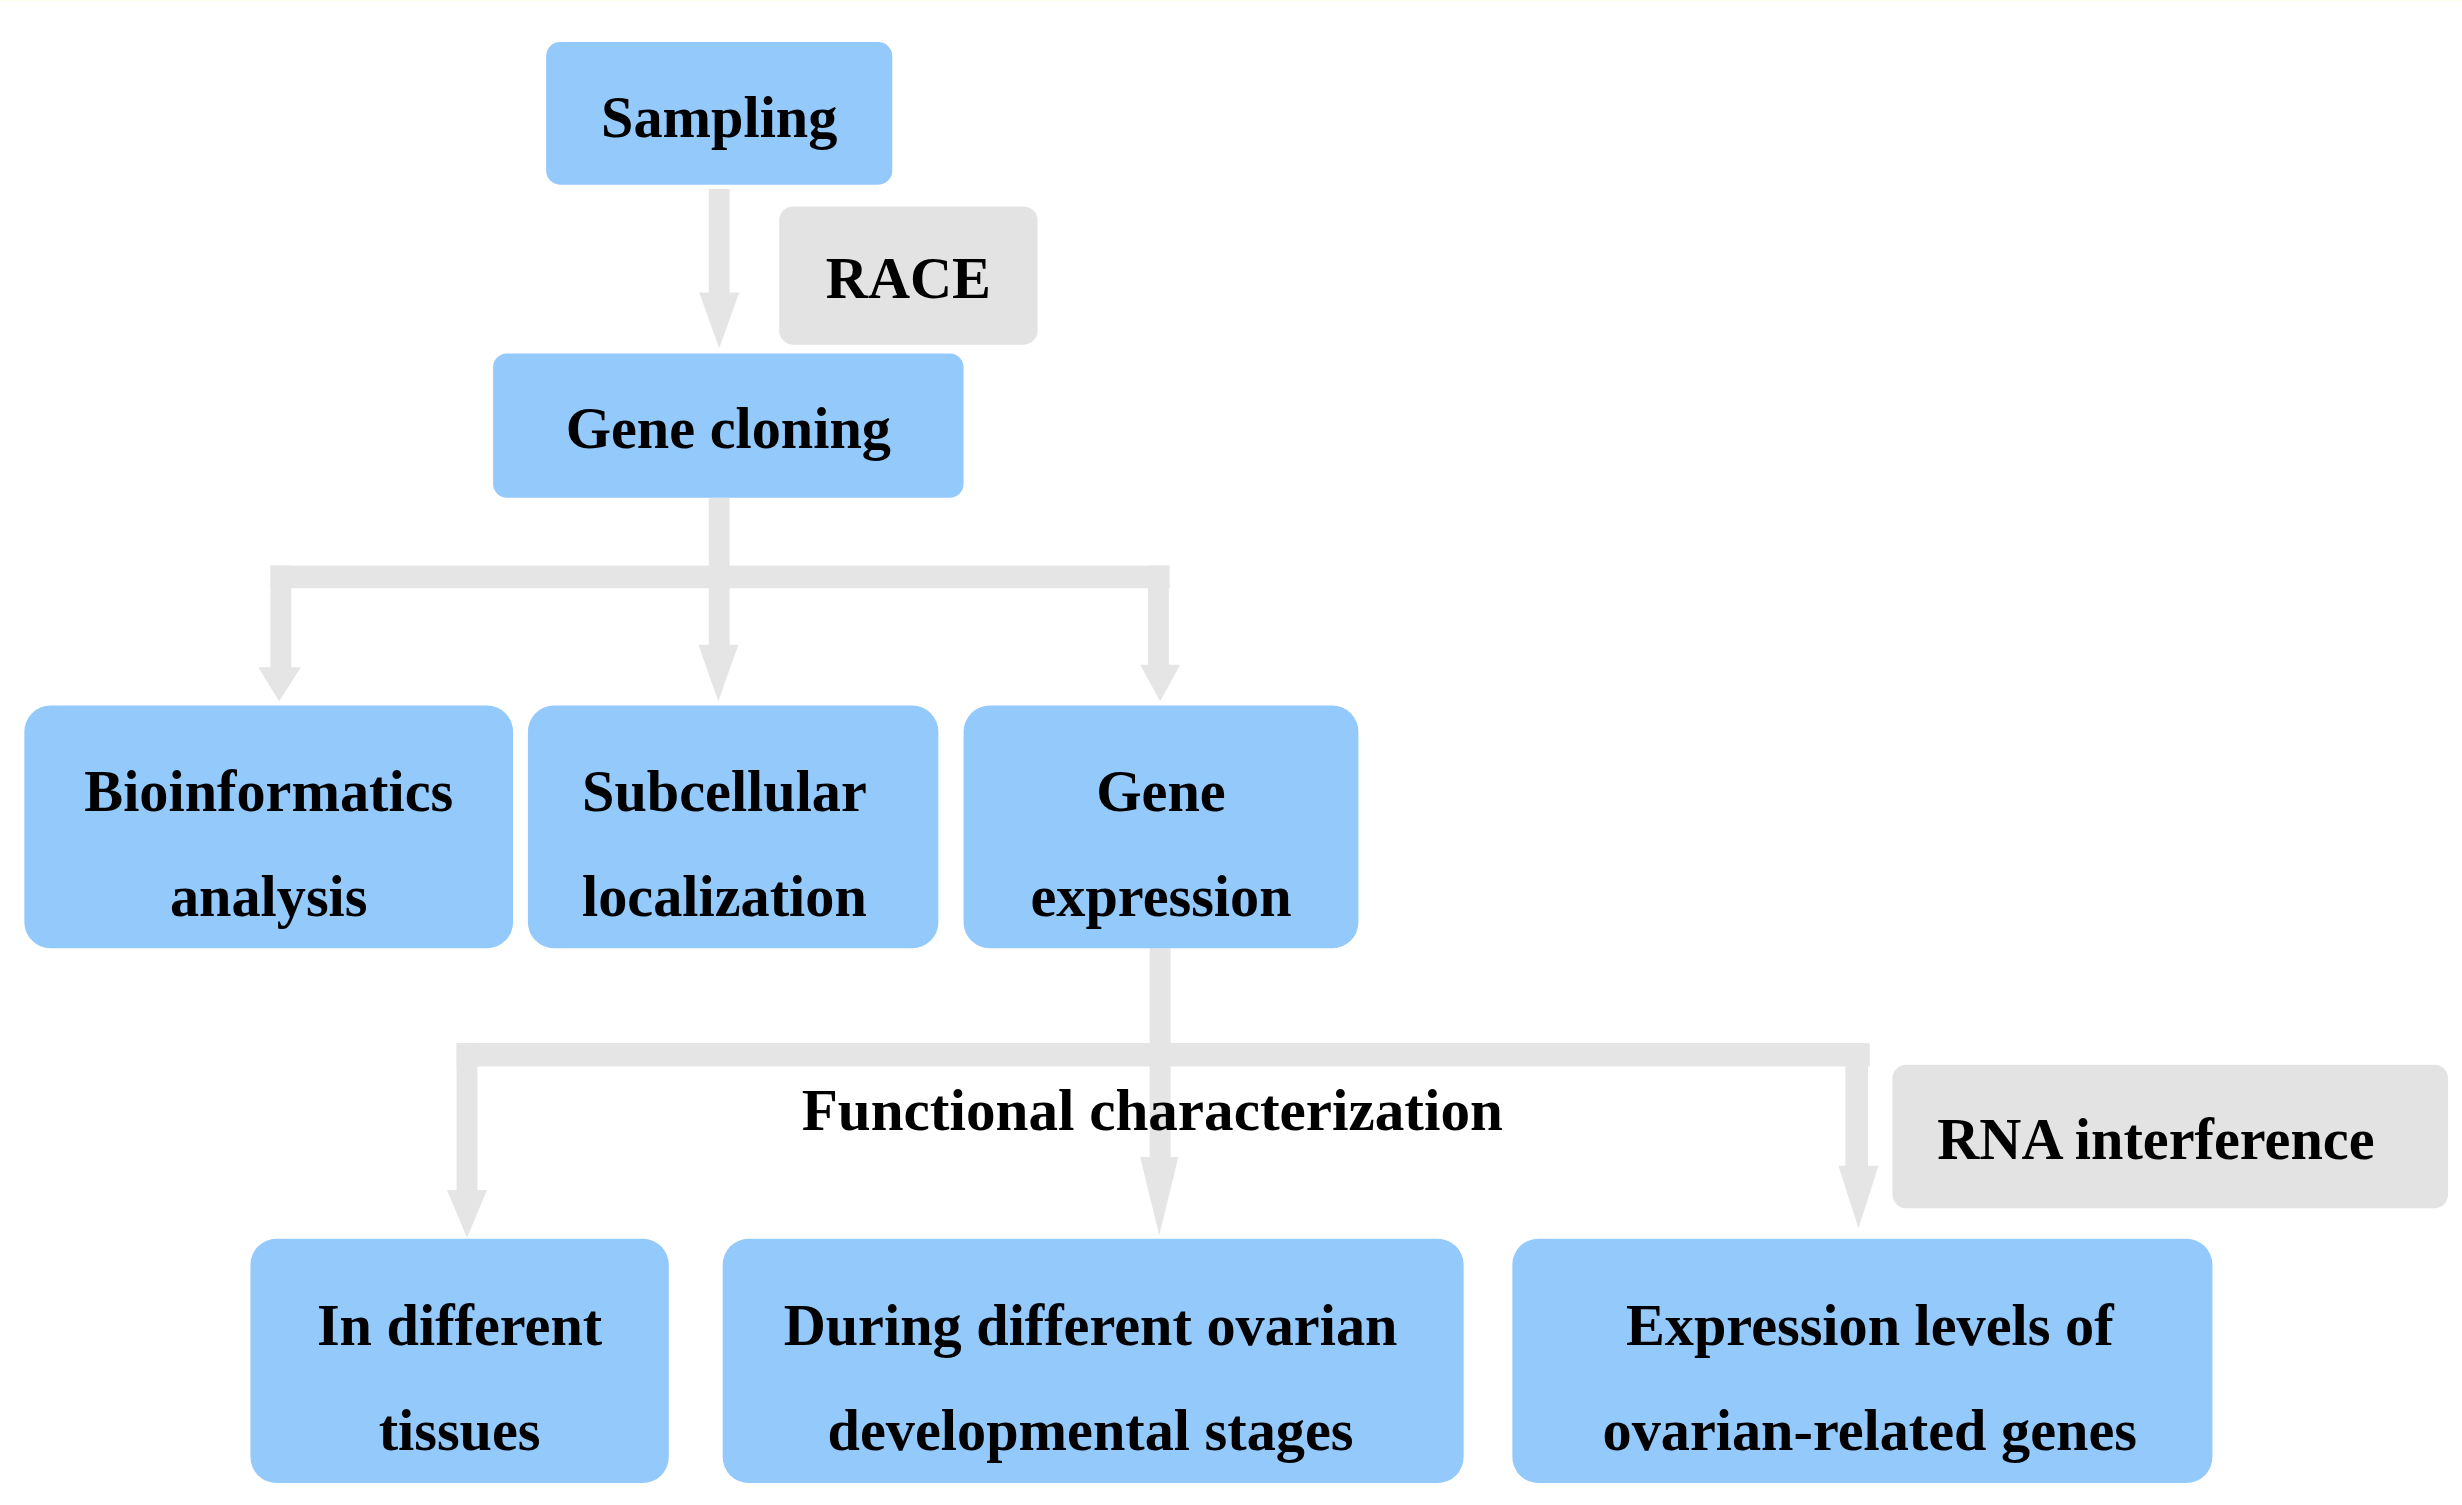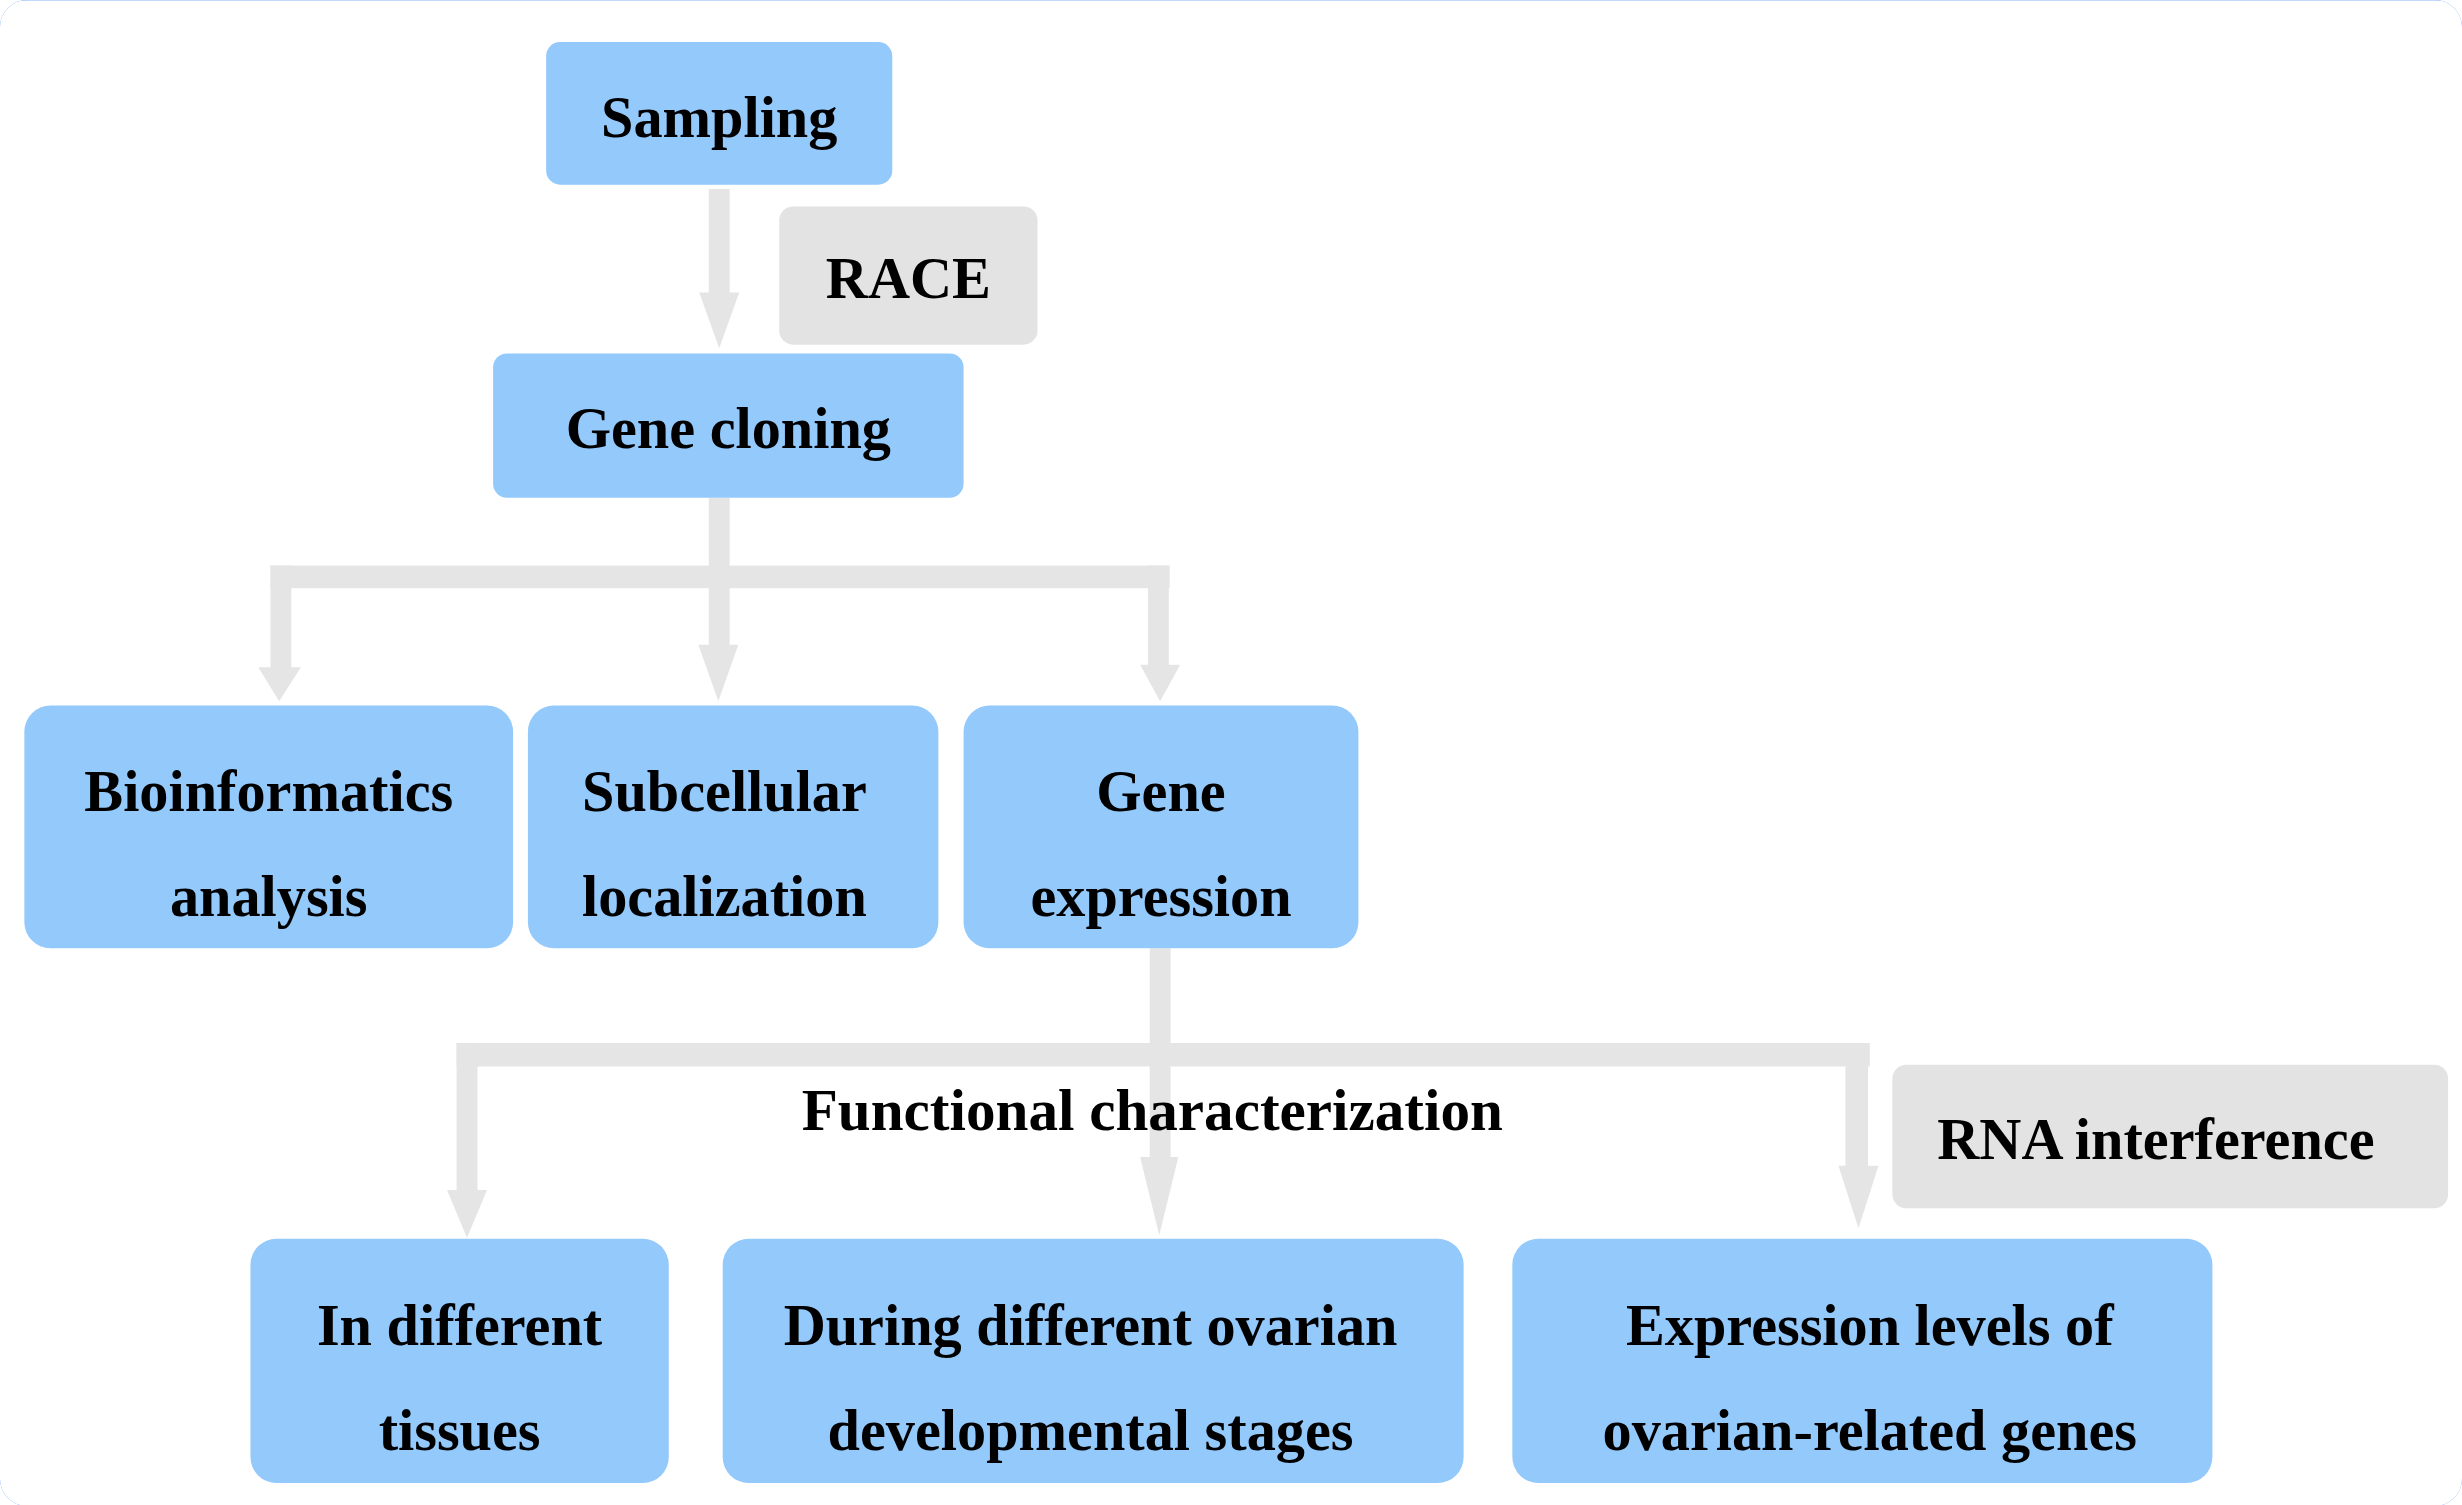--- a/index.html
+++ b/index.html
@@ -1,16 +1,16 @@
 <!DOCTYPE html>
 <html style="font-size:14px"><head>
 <meta charset="utf-8">
 <style>
   html,body{margin:0;padding:0;background:#ffffff;}
-  #page{position:relative;width:2462px;height:1506px;background:#3b82f6;overflow:hidden;border-radius:27px;}
+  #page{position:relative;width:2462px;height:1506px;background:#fef9c3;overflow:hidden;}
   svg{display:block;}
   text{font-family:"Liberation Serif",serif;font-weight:bold;fill:#000000;}
 </style>
 </head>
 <body>
 <div id="page">
 <svg width="2462" height="1506" viewBox="0 0 2831 1731" xmlns="http://www.w3.org/2000/svg">
   <rect x="0" y="0" width="2831" height="1731" fill="#ffffff"></rect>
 
   <g fill="#E5E5E5">

